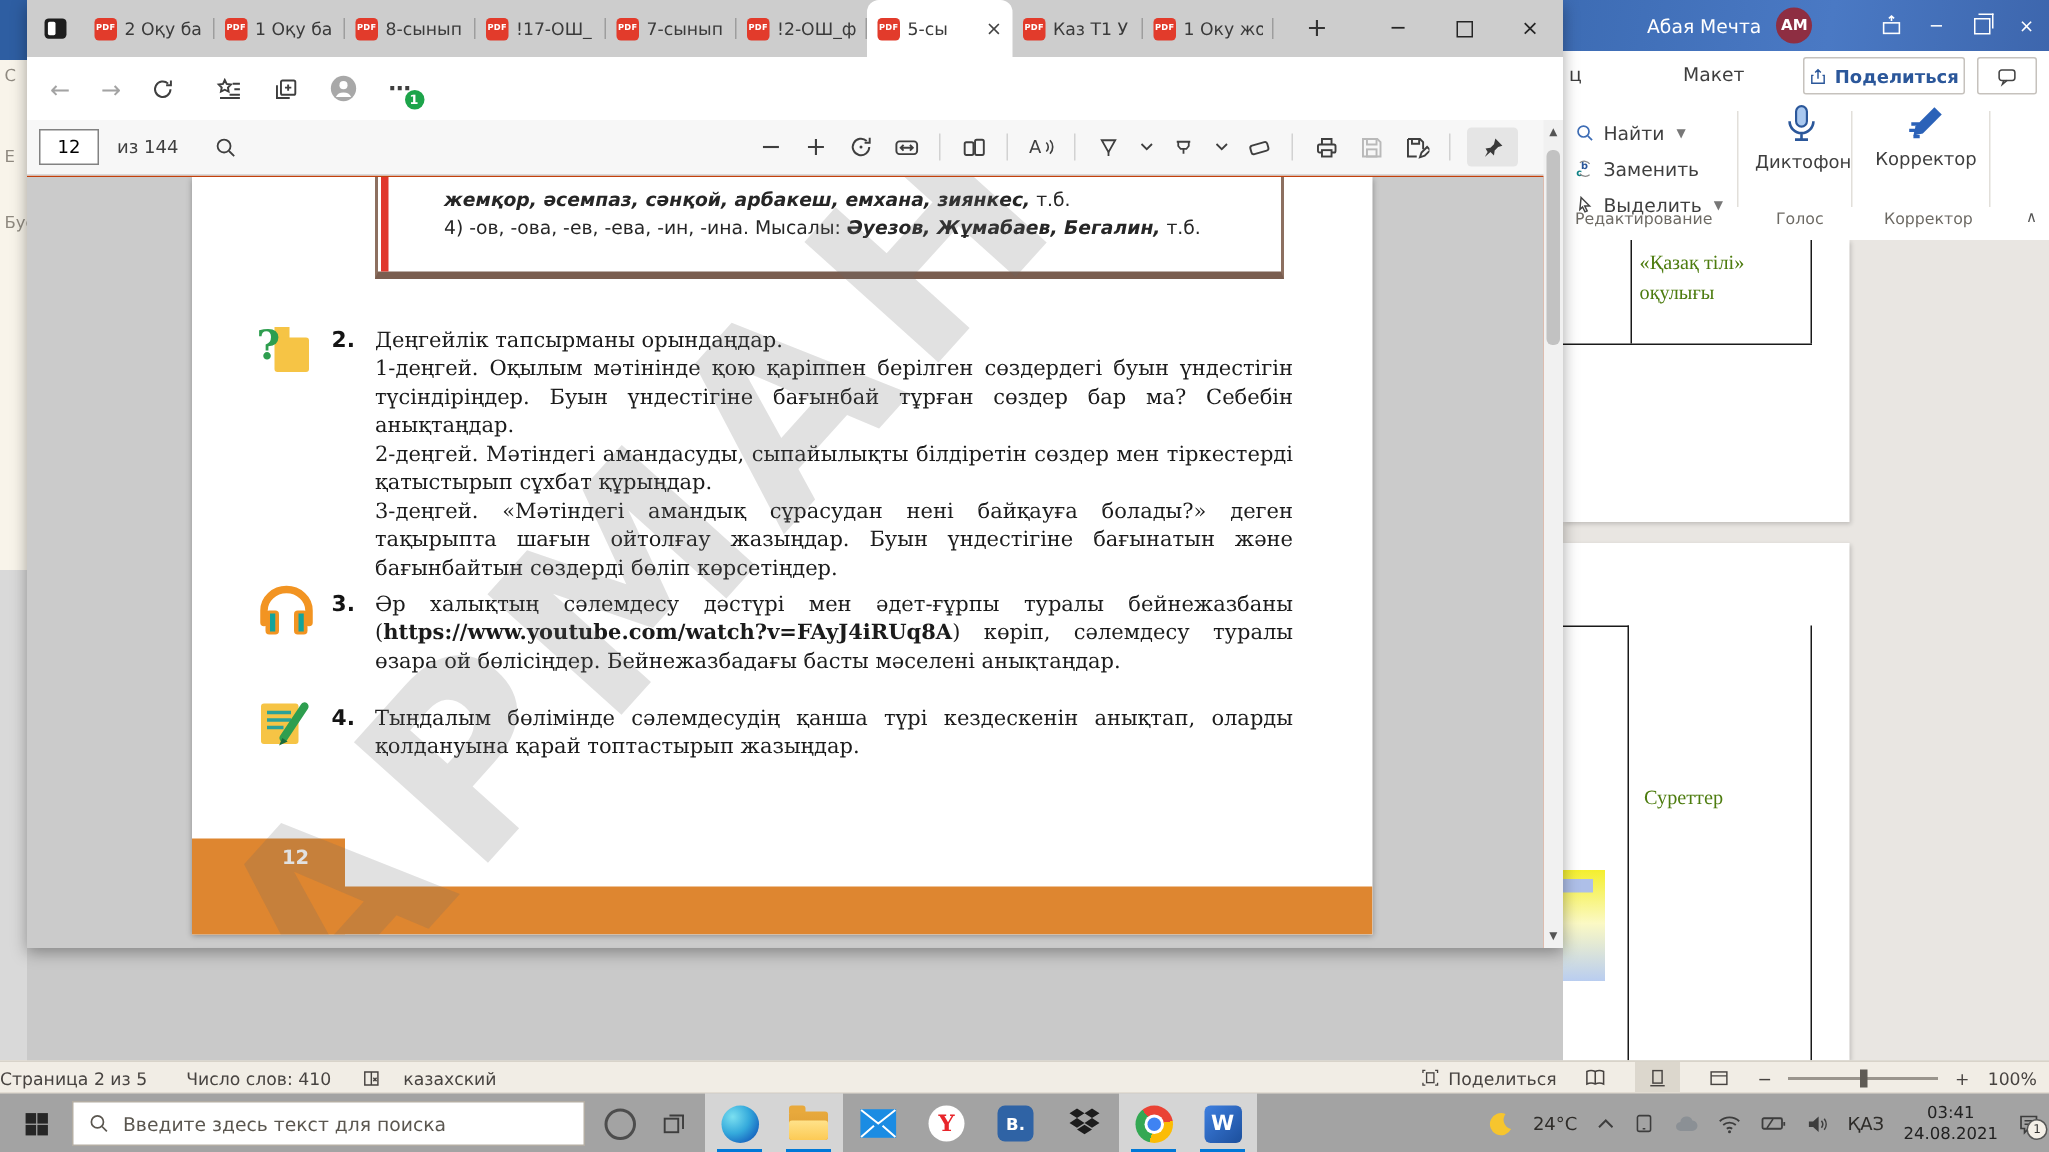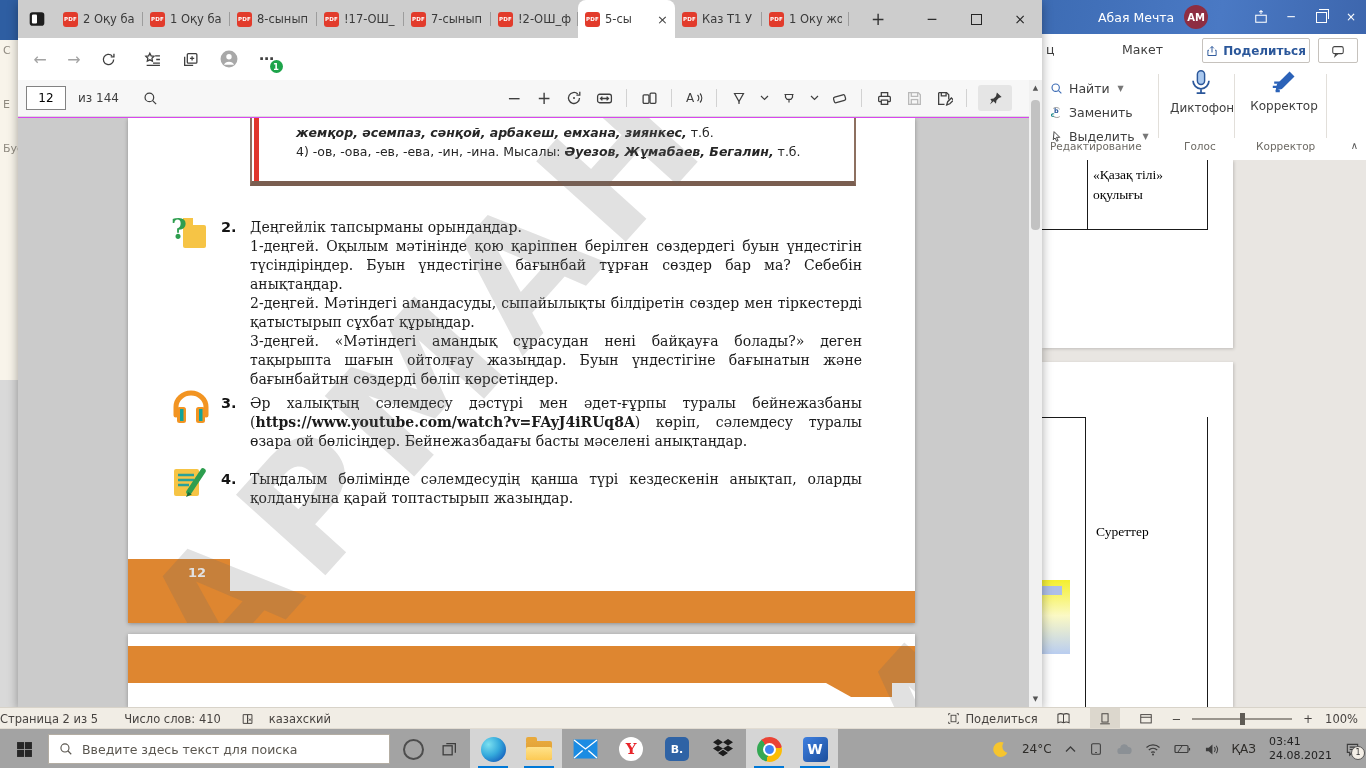--- a/index.html
+++ b/index.html
@@ -39,39 +39,39 @@
   .bigbtn{position:absolute;top:34px;text-align:center}
   .bigbtn .lbl{margin-top:3px;font-size:12px}
   .rgroups{position:absolute;top:106px;left:0;width:100%;font-size:10.5px;color:#6d6a64}
   .rgroups span{position:absolute;white-space:nowrap}
   .collapse{position:absolute;right:8px;top:106px;font-size:10px;color:#555}
 
   .word-doc{position:absolute;left:1042px;top:160px;width:324px;height:547px;background:#e9e6e2;overflow:hidden;z-index:1}
   .wpage{position:absolute;left:0;width:191px;background:#fff;box-shadow:1px 1px 3px rgba(0,0,0,.18)}
   .wp1{top:0;height:188px}.wp2{top:202px;height:345px}
   .tline{position:absolute;background:#1a1a1a}
-  .wcell{position:absolute;font-family:"Liberation Serif","DejaVu Serif",serif;font-size:13.5px;color:#000000;line-height:1.5}
+  .wcell{position:absolute;font-family:"Liberation Serif","DejaVu Serif",serif;font-size:13.5px;color:#4d7c0f;line-height:1.5}
   .thumb{position:absolute;left:0;top:218px;width:28px;height:74px;
       background:linear-gradient(180deg,#f4ef2e 0%,#fbf9c4 48%,#b9cdf0 100%)}
   .thumb i{position:absolute;left:0;top:6px;width:20px;height:9px;background:#aebfe8;display:block}
 
   
   .word-status{position:absolute;left:0;top:707px;width:1366px;height:21px;background:#f1ede5;border-top:1px solid #d8d3c9;
       display:flex;align-items:center;font-size:11.5px;color:#474340;z-index:3}
   .ws-l{display:flex;align-items:center}
   .ws-l .i1{margin-left:0}.ws-l .i2{margin-left:26px}.ws-l .i3{margin-left:20px}.ws-l .i4{margin-left:14px}
   .ws-r{margin-left:auto;display:flex;align-items:center;gap:11px;padding-right:8px}
   .ws-view{width:30px;height:21px;display:flex;align-items:center;justify-content:center}
   .ws-view.on{background:#dcd7cd}
   .ws-track{width:100px;height:2px;background:#9a958d;position:relative}
   .ws-handle{position:absolute;left:48px;top:-5px;width:5px;height:12px;background:#5f5b55}
   .ws-zoom{min-width:34px;text-align:right}
 
   
-  .edge{position:absolute;left:18px;top:0;width:1024px;height:707px;background:#d946ef;z-index:2;box-shadow:0 3px 10px rgba(0,0,0,.35)}
+  .edge{position:absolute;left:18px;top:0;width:1024px;height:632px;background:#c2410c;z-index:2;box-shadow:0 3px 10px rgba(0,0,0,.35)}
   .tabbar{position:absolute;left:0;top:0;width:100%;height:38px;background:#cdcdcd}
   .vtabs{position:absolute;left:10px;top:10px;width:18px;height:18px}
   .tabstrip{position:absolute;left:38px;top:0;height:38px;display:flex}
   .tab{width:87px;display:flex;align-items:center;gap:5px;padding:0 7px;box-sizing:border-box;position:relative}
   .tab:not(.active)::after{content:"";position:absolute;right:0;top:12px;height:14px;width:1px;background:#9d9d9d}
   .tab.active{width:97px;background:#fff;border-radius:8px 8px 0 0}
   .tab.active::after{display:none}
   .tab-label{font-size:11.5px;color:#3a3a3a;white-space:nowrap;overflow:hidden;flex:1}
   .pdf-badge{min-width:15px;height:15px;background:#e23b2b;border-radius:3px;color:#fff;font-size:5.5px;font-weight:bold;
       display:flex;align-items:center;justify-content:center;letter-spacing:.2px;flex:none}
@@ -158,21 +158,21 @@
       display:flex;align-items:center;justify-content:center;font-family:"DejaVu Serif",serif}
   .ic-vk{width:24px;height:24px;border-radius:5px;background:#2f63a5;color:#fff;font-size:11px;font-weight:bold;
       display:flex;align-items:center;justify-content:center}
   .ic-word{width:25px;height:25px;border-radius:4px;background:linear-gradient(135deg,#3e7fe0,#1c4f9c);color:#fff;font-weight:bold;
       font-size:14px;display:flex;align-items:center;justify-content:center}
   .ic-chrome{width:25px;height:25px;border-radius:50%;position:relative;
       background:conic-gradient(from -40deg,#ea4335 0 120deg,#fbbc05 0 235deg,#34a853 0 360deg)}
   .ic-chrome::before{content:"";position:absolute;inset:6px;background:#fff;border-radius:50%}
   .ic-chrome::after{content:"";position:absolute;inset:8px;background:#3f83f2;border-radius:50%}
   .tray{margin-left:auto;display:flex;align-items:center;gap:13px;padding-right:6px;font-size:12px;color:#2e2c29}
-  .clock{font-size:11px;line-height:1.25;text-align:left;color:#222}
+  .clock{font-size:11px;line-height:1.25;text-align:center;color:#222}
   .notif{position:relative}
   .nbadge{position:absolute;right:-5px;bottom:-3px;width:12px;height:12px;border:1px solid #555;border-radius:50%;background:#f4efe7;
       font-size:8px;display:flex;align-items:center;justify-content:center;color:#333}
 </style>
 </head>
 <body>
 
 <div class="left-edge">
   <span class="blue"></span>
   <span class="frag" style="top:44px">С</span>

